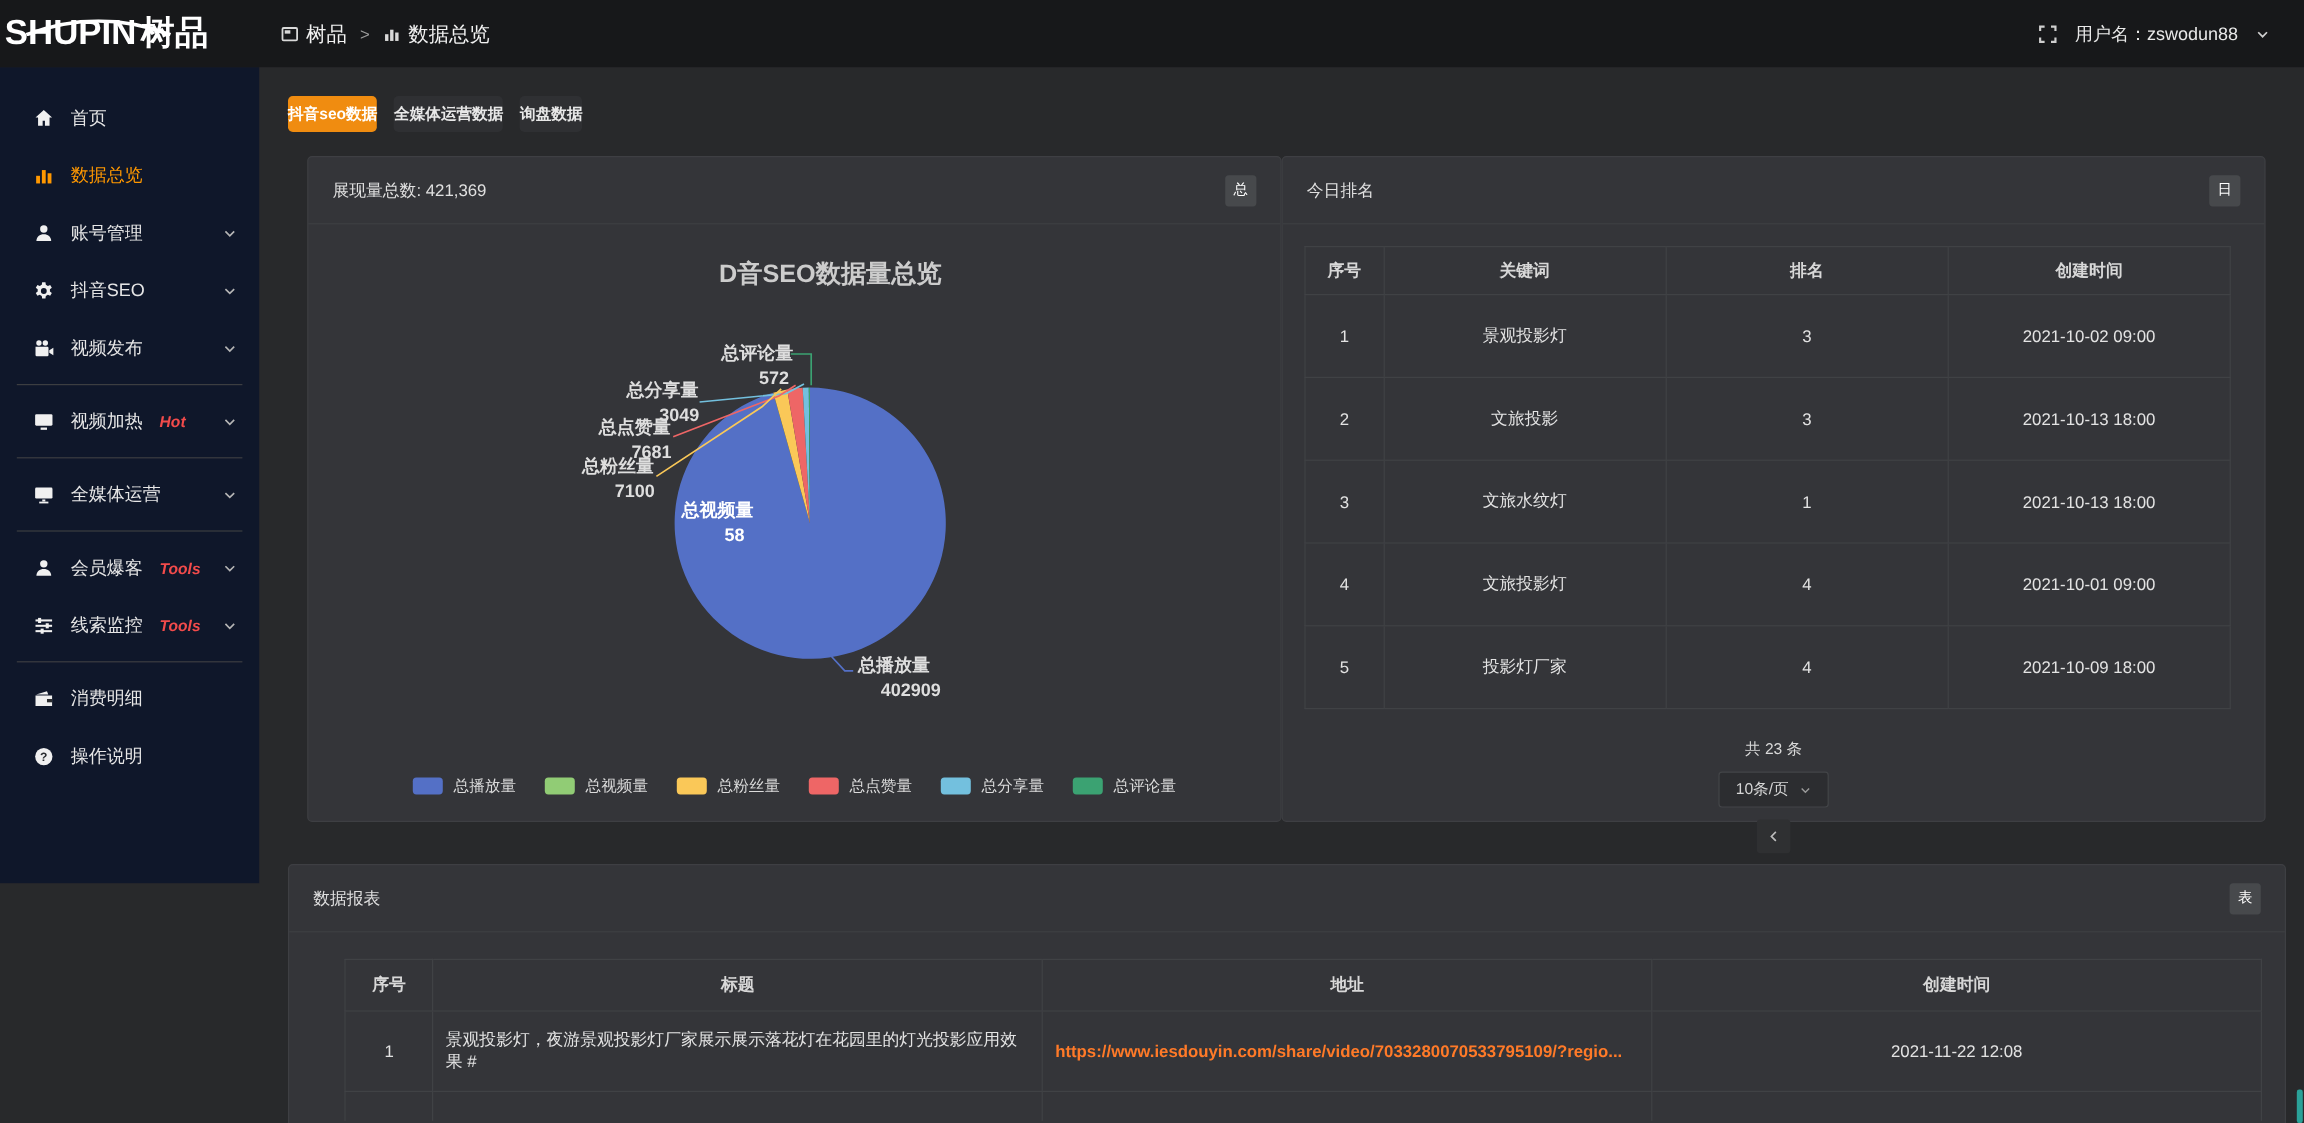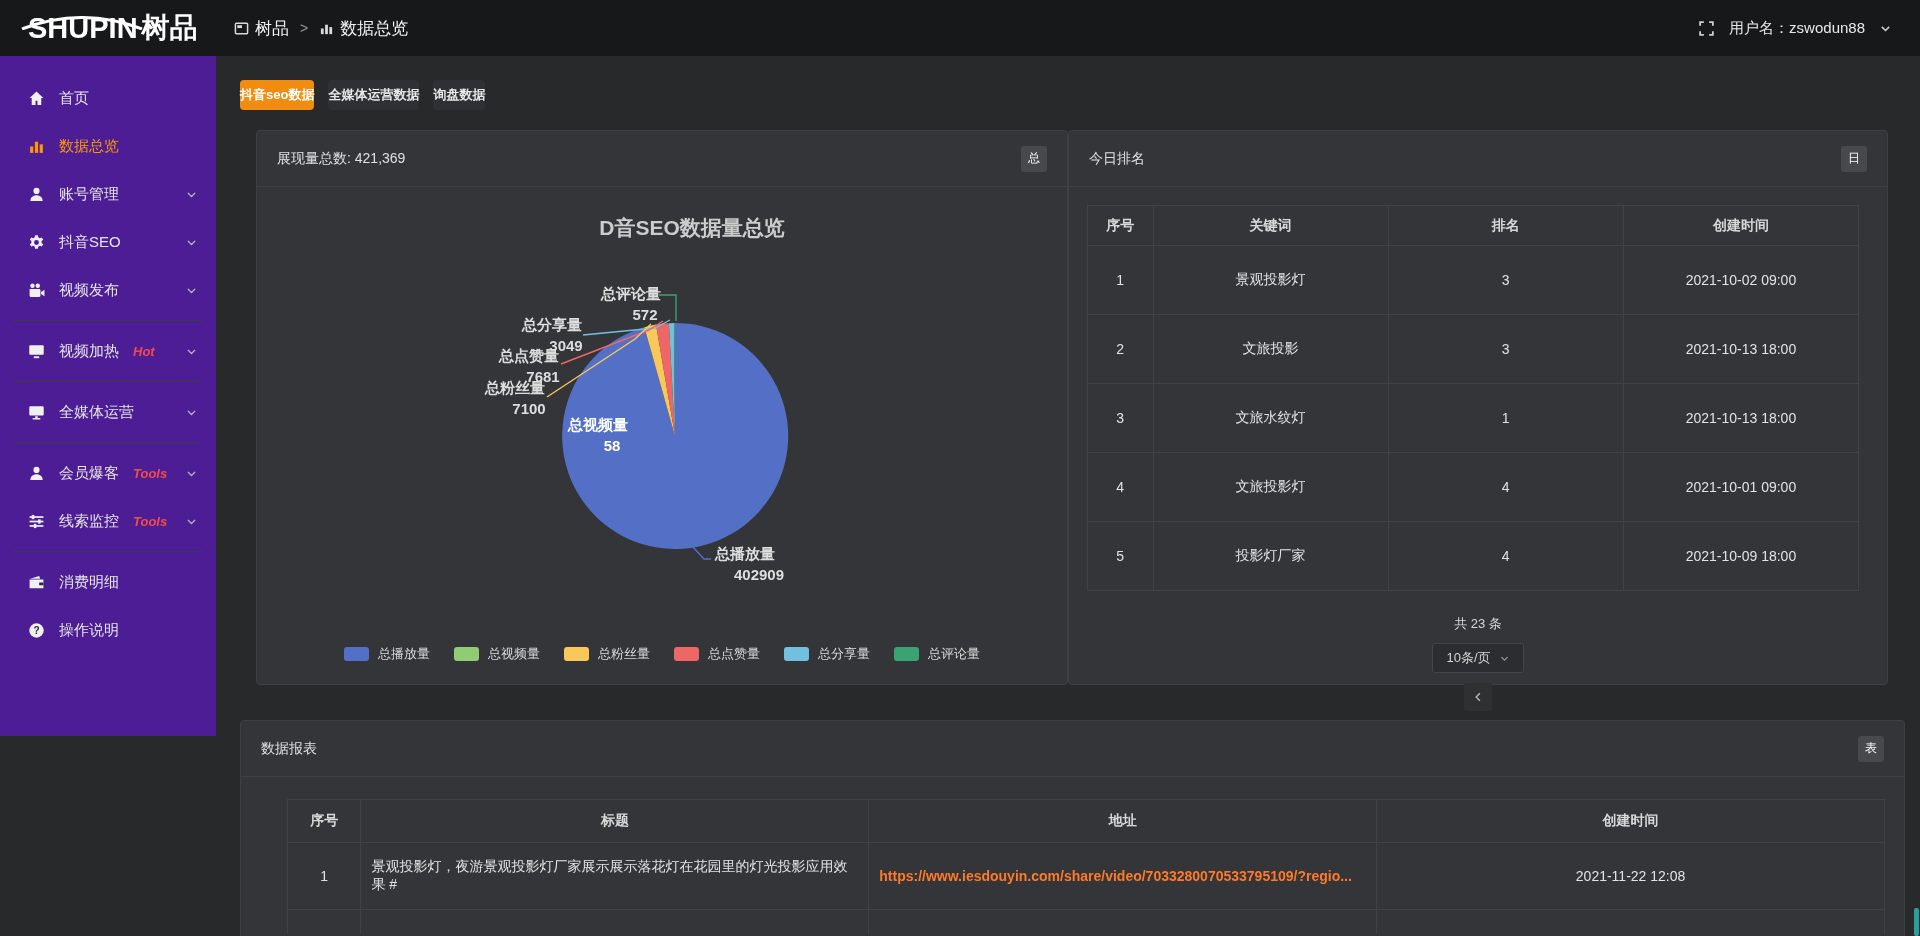--- a/index.html
+++ b/index.html
@@ -2,33 +2,33 @@
 <html><head>
 <meta charset="utf-8">
 <style>
   * { margin:0; padding:0; box-sizing:border-box; }
   html,body { width:1920px; height:936px; overflow:hidden; background:#28292b;
     font-family:"Liberation Sans","DejaVu Sans",sans-serif; color:#e3e3e3; }
 
   
   .topbar { position:absolute; left:0; top:0; width:1920px; height:56px;
     background:#17181a; display:flex; align-items:center; z-index:5; }
-  .logo { position:relative; width:216px; padding-left:28px; display:flex; align-items:flex-start; }
+  .logo { position:relative; width:216px; padding-left:4px; display:flex; align-items:flex-start; }
   .logo-arc { position:absolute; left:18px; top:2px; }
   .logo-primary { font-size:29px; font-weight:bold; letter-spacing:0px; color:#fff; line-height:1; }
   .logo-secondary { font-size:28px; font-weight:bold; color:#fff; line-height:1; margin-left:4px; }
   .breadcrumb { display:flex; align-items:center; margin-left:18px; font-size:17px; color:#f2f2f2; gap:7px; }
   .breadcrumb .sep { color:#9a9a9a; font-size:14px; margin:0 4px; }
   .crumb { display:flex; align-items:center; gap:6px; }
   .topbar-right { margin-left:auto; display:flex; align-items:center; gap:14px; padding-right:28px; font-size:15px; color:#e8e8e8; }
   .icon { display:inline-flex; align-items:center; justify-content:center; }
 
   
   .sidebar { position:absolute; left:0; top:56px; width:216px; height:680px;
-    background:#4c1d95; padding-top:18px; }
+    background:#0f172a; padding-top:18px; }
   .side-item { display:flex; align-items:center; height:48px; padding:0 18px 0 28px;
     font-size:15px; color:#e6e6e6; cursor:pointer; }
   .side-item .lbl { margin-left:14px; }
   .side-item.active { color:#ff9800; }
   .side-item .suffix { font-size:13px; font-weight:bold; font-style:italic; margin-left:14px; }
   .suffix.red { color:#f24b4b; } .suffix.yellow { color:#ffb903; }
   .side-item .chev { margin-left:auto; color:#b5b5b5; }
   .side-divider { height:1px; background:#3c3e41; margin:6px 14px; }
 
   

